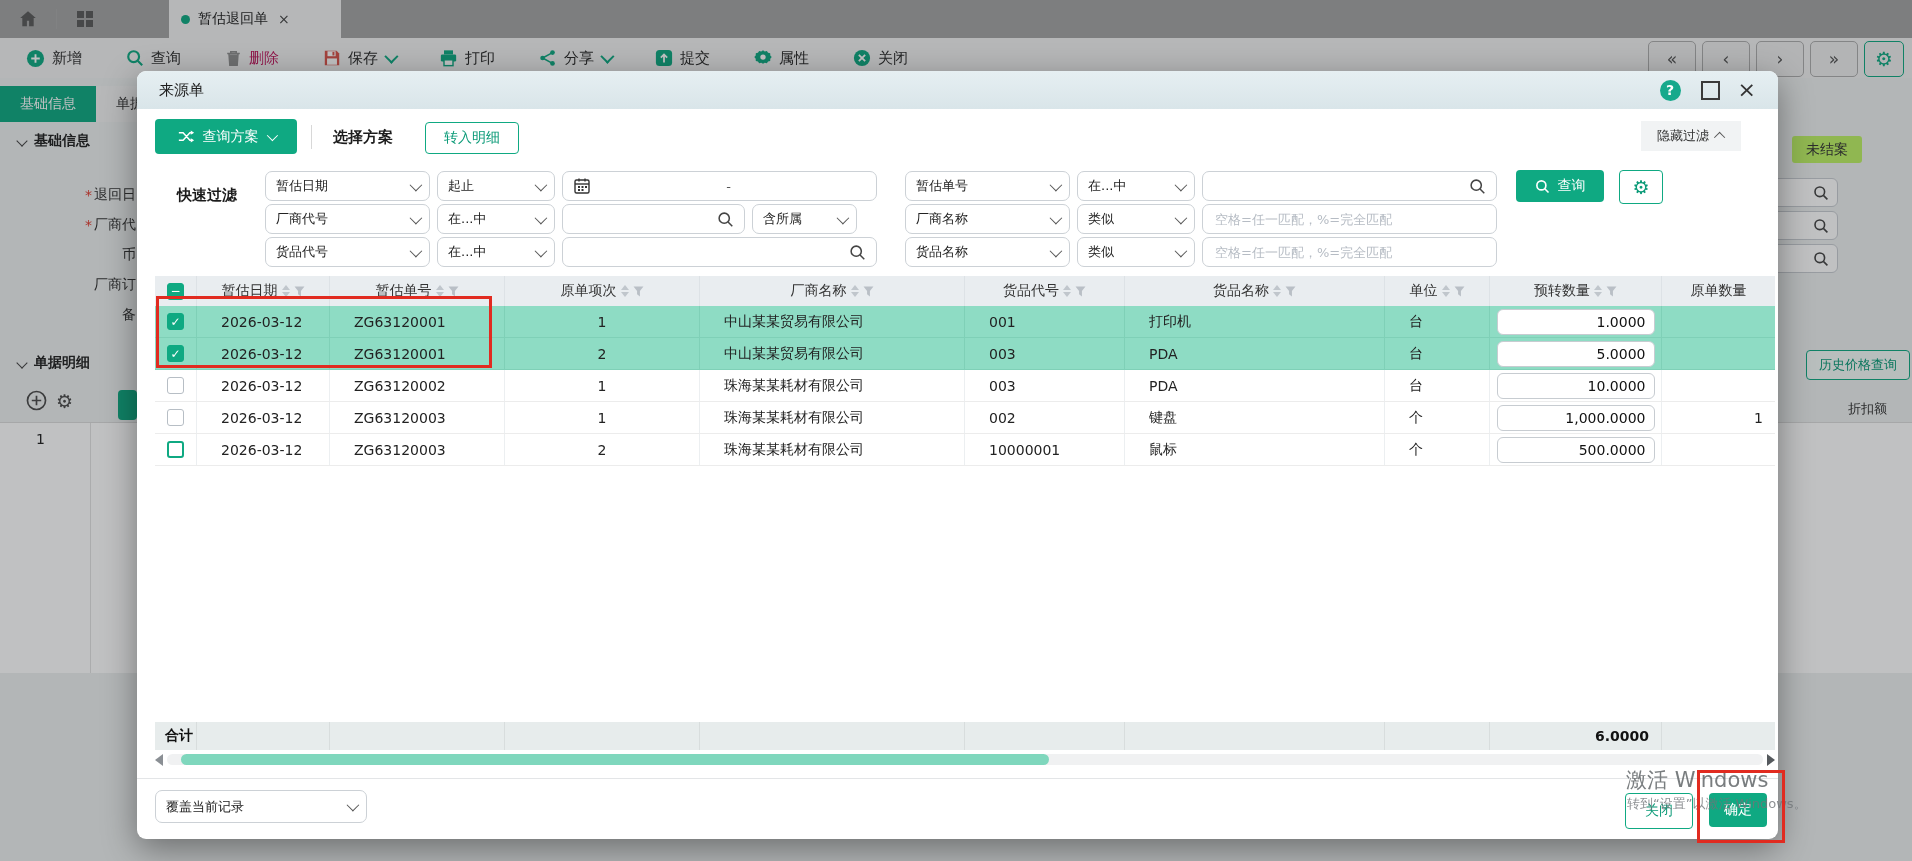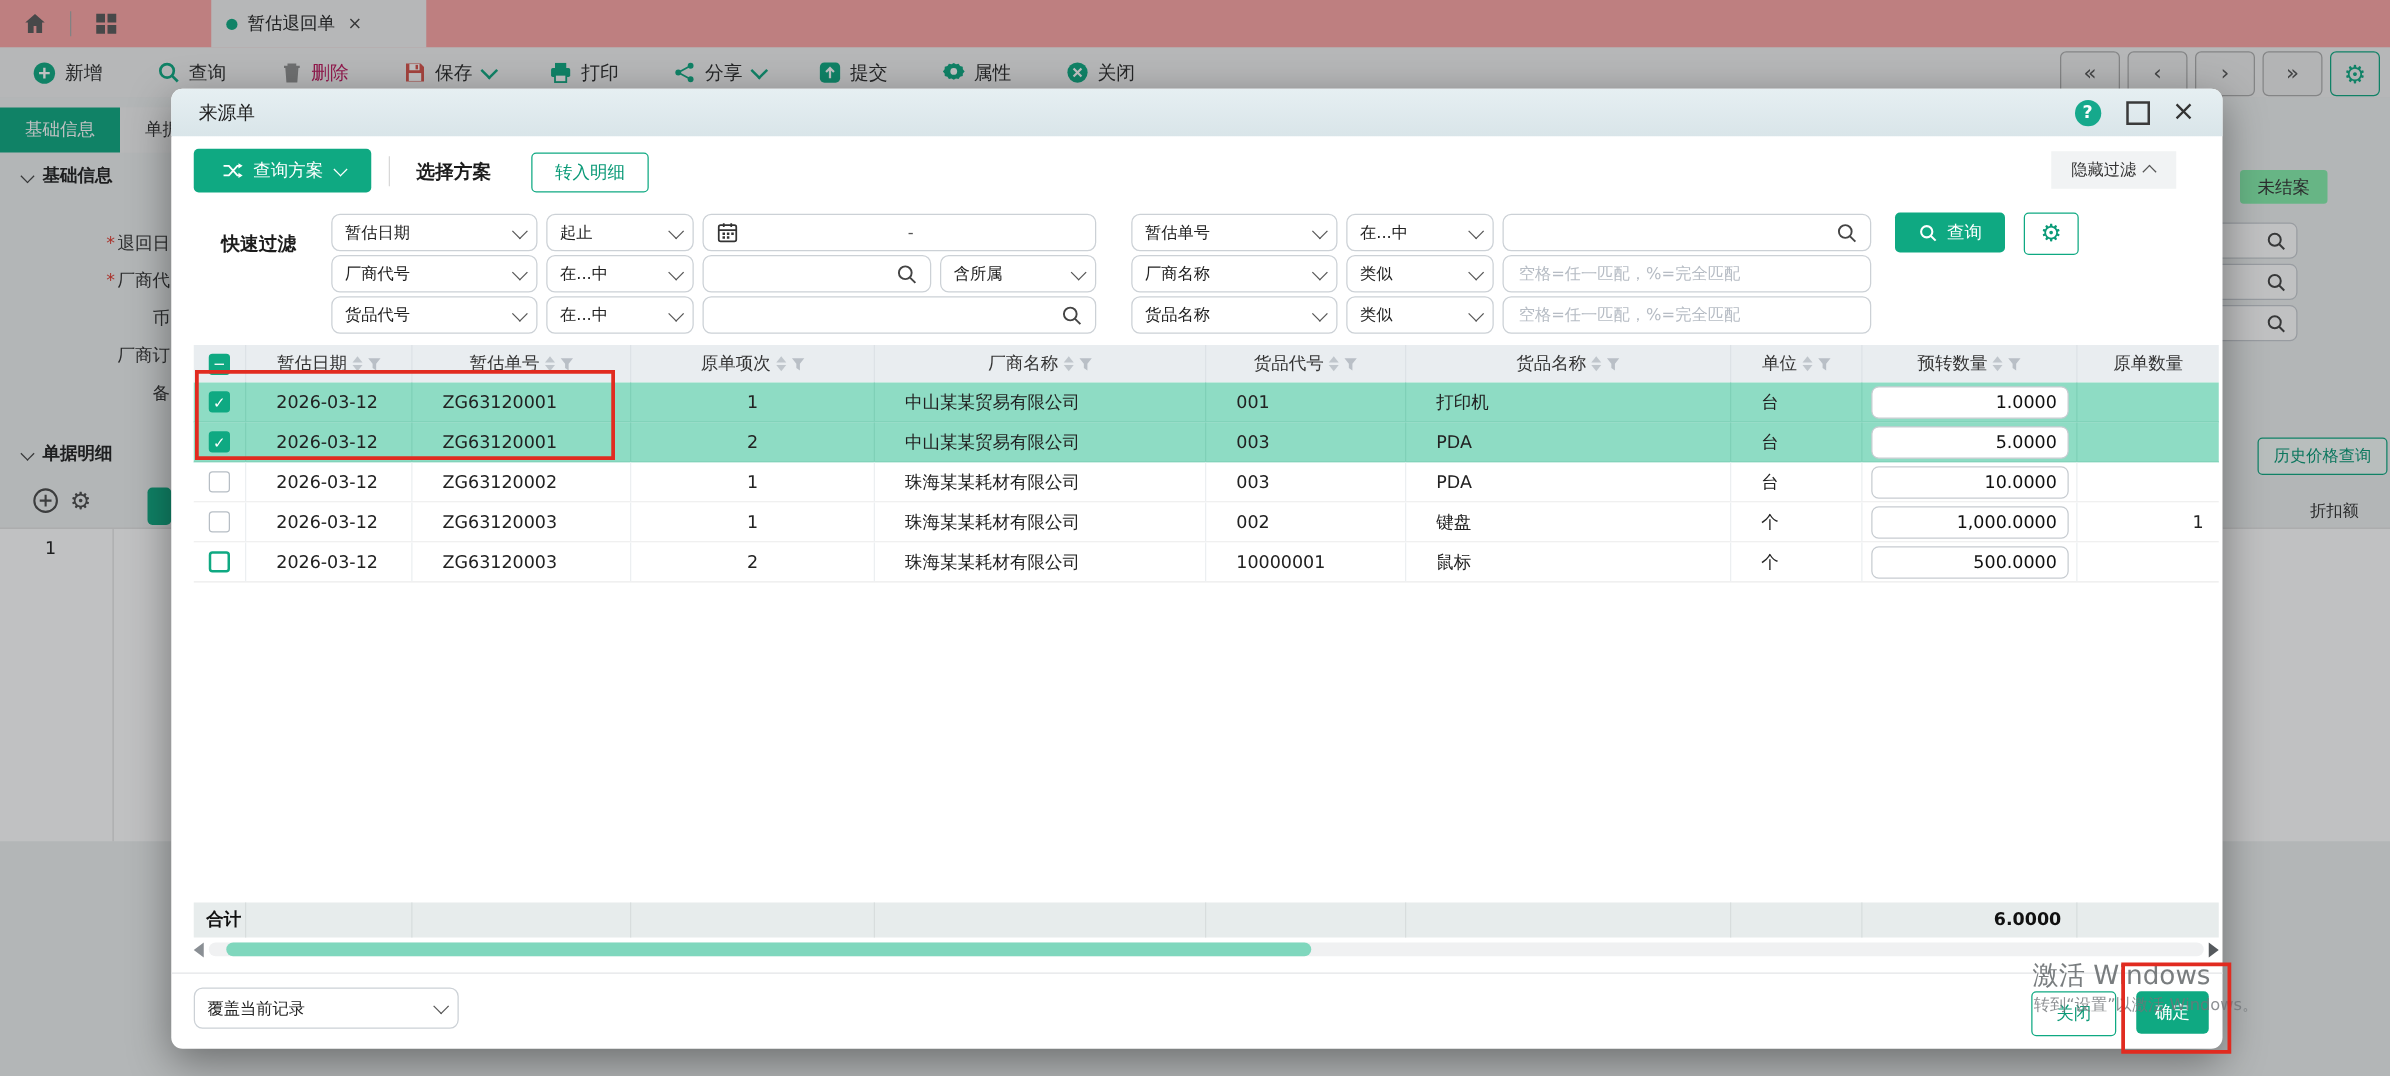--- a/index.html
+++ b/index.html
@@ -1,19 +1,19 @@
 <!DOCTYPE html>
 <html><head>
 <meta charset="utf-8">
 <style>
   html,body{margin:0;padding:0;background:#8a8a8a;font-family:"DejaVu Sans","Liberation Sans",sans-serif;}
   .screen{position:relative;width:1912px;height:861px;overflow:hidden;background:#ececec;font-size:14px;color:#222;}
   .abs{position:absolute;}
   
-  .tabbar{left:0;top:0;width:1912px;height:38px;background:#fca5a5;display:flex;align-items:stretch;}
+  .tabbar{left:0;top:0;width:1912px;height:38px;background:#a3a3a3;display:flex;align-items:stretch;}
   .tabbar .icon-slot{display:flex;align-items:center;justify-content:center;width:56px;}
   .vdiv{width:1px;height:20px;background:#a9a9a9;align-self:center;}
   .doc-tab{margin-left:56px;width:148px;background:#f2f2f2;display:flex;align-items:center;gap:8px;padding:0 12px;}
   .tab-dot{width:9px;height:9px;border-radius:50%;background:#0fa982;}
   .doc-tab .x{color:#444;font-size:14px;margin-left:2px;}
   
   .toolbar{left:0;top:38px;width:1912px;height:40px;background:#f2f2f2;display:flex;align-items:center;padding-left:26px;box-sizing:border-box;gap:44px;}
   .tb-item{display:flex;align-items:center;gap:7px;font-size:15px;color:#2b2b2b;white-space:nowrap;}
   .tb-item.disabled{color:#be185d;}
   .chev{display:inline-block;width:8px;height:8px;border-right:2px solid #0fa982;border-bottom:2px solid #0fa982;transform:rotate(45deg) translateY(-2px);}
@@ -23,21 +23,21 @@
   
   .page{left:0;top:78px;width:1912px;height:783px;background:#eef0f0;}
   .page-tabs{position:absolute;left:0;top:8px;height:36px;display:flex;}
   .ptab{padding:0 20px;display:flex;align-items:center;font-size:14px;}
   .ptab.active{background:#0fa982;color:#fff;}
   .ptab.plain{background:#f3f3f3;color:#333;}
   .sec-head{display:flex;align-items:center;gap:8px;font-weight:bold;font-size:14px;color:#222;}
   .chev-sec{display:inline-block;width:7px;height:7px;border-right:1.6px solid #444;border-bottom:1.6px solid #444;transform:rotate(45deg);}
   .flabels div{height:30px;display:flex;align-items:center;justify-content:flex-end;font-size:14px;color:#333;}
   .star{color:#e03a2f;margin-right:2px;}
-  .chip{background:#86efac;color:#333;font-size:14px;display:flex;align-items:center;justify-content:center;border-radius:3px;}
+  .chip{background:#bef264;color:#333;font-size:14px;display:flex;align-items:center;justify-content:center;border-radius:3px;}
   .mini-inp{background:#fff;border:1px solid #c9cdd2;border-radius:6px;display:flex;align-items:center;justify-content:flex-end;padding-right:8px;box-sizing:border-box;}
   .hist-btn{border:1px solid #0fa982;color:#0a9a77;background:#f4fbf9;border-radius:4px;font-size:13px;display:flex;align-items:center;justify-content:center;}
   .grid-sliver{background:#fff;border-top:1px solid #dcdcdc;}
   .teal-sliver{background:#0fa982;border-radius:4px;}
   
   .dim{left:0;top:0;width:1912px;height:861px;background:rgba(22,26,28,.27);z-index:5;}
   
   .modal{left:137px;top:71px;width:1641px;height:768px;background:#fff;border-radius:9px;box-shadow:0 10px 34px rgba(0,0,0,.4);z-index:10;}
   .m-head{position:absolute;left:0;top:0;width:100%;height:38px;background:linear-gradient(#e6eff2,#d9e5e9);border-radius:9px 9px 0 0;display:flex;align-items:center;padding:0 22px;box-sizing:border-box;font-size:15px;color:#1d1d1d;}
   .m-head .spacer{flex:1;}
@@ -339,21 +339,21 @@
         <span>在...中</span>
         <i class="chev-d"></i>
       </div>
     <div class="inp" style="left:425px;top:133px;width:183px;">
       <input style="">
       <svg class="mag" width="17" height="17" viewBox="0 0 20 20">
           <circle cx="8.5" cy="8.5" r="6" fill="none" stroke="#444" stroke-width="1.8"></circle>
           <line x1="13" y1="13" x2="18" y2="18" stroke="#444" stroke-width="1.8"></line>
         </svg>
     </div>
-    <div class="sel" style="left:615px;top:133px;width:125px;">
+    <div class="sel" style="left:615px;top:133px;width:105px;">
         <span>含所属</span>
         <i class="chev-d"></i>
       </div>
     <div class="sel" style="left:768px;top:133px;width:165px;">
         <span>厂商名称</span>
         <i class="chev-d"></i>
       </div>
     <div class="sel" style="left:940px;top:133px;width:118px;">
         <span>类似</span>
         <i class="chev-d"></i>

